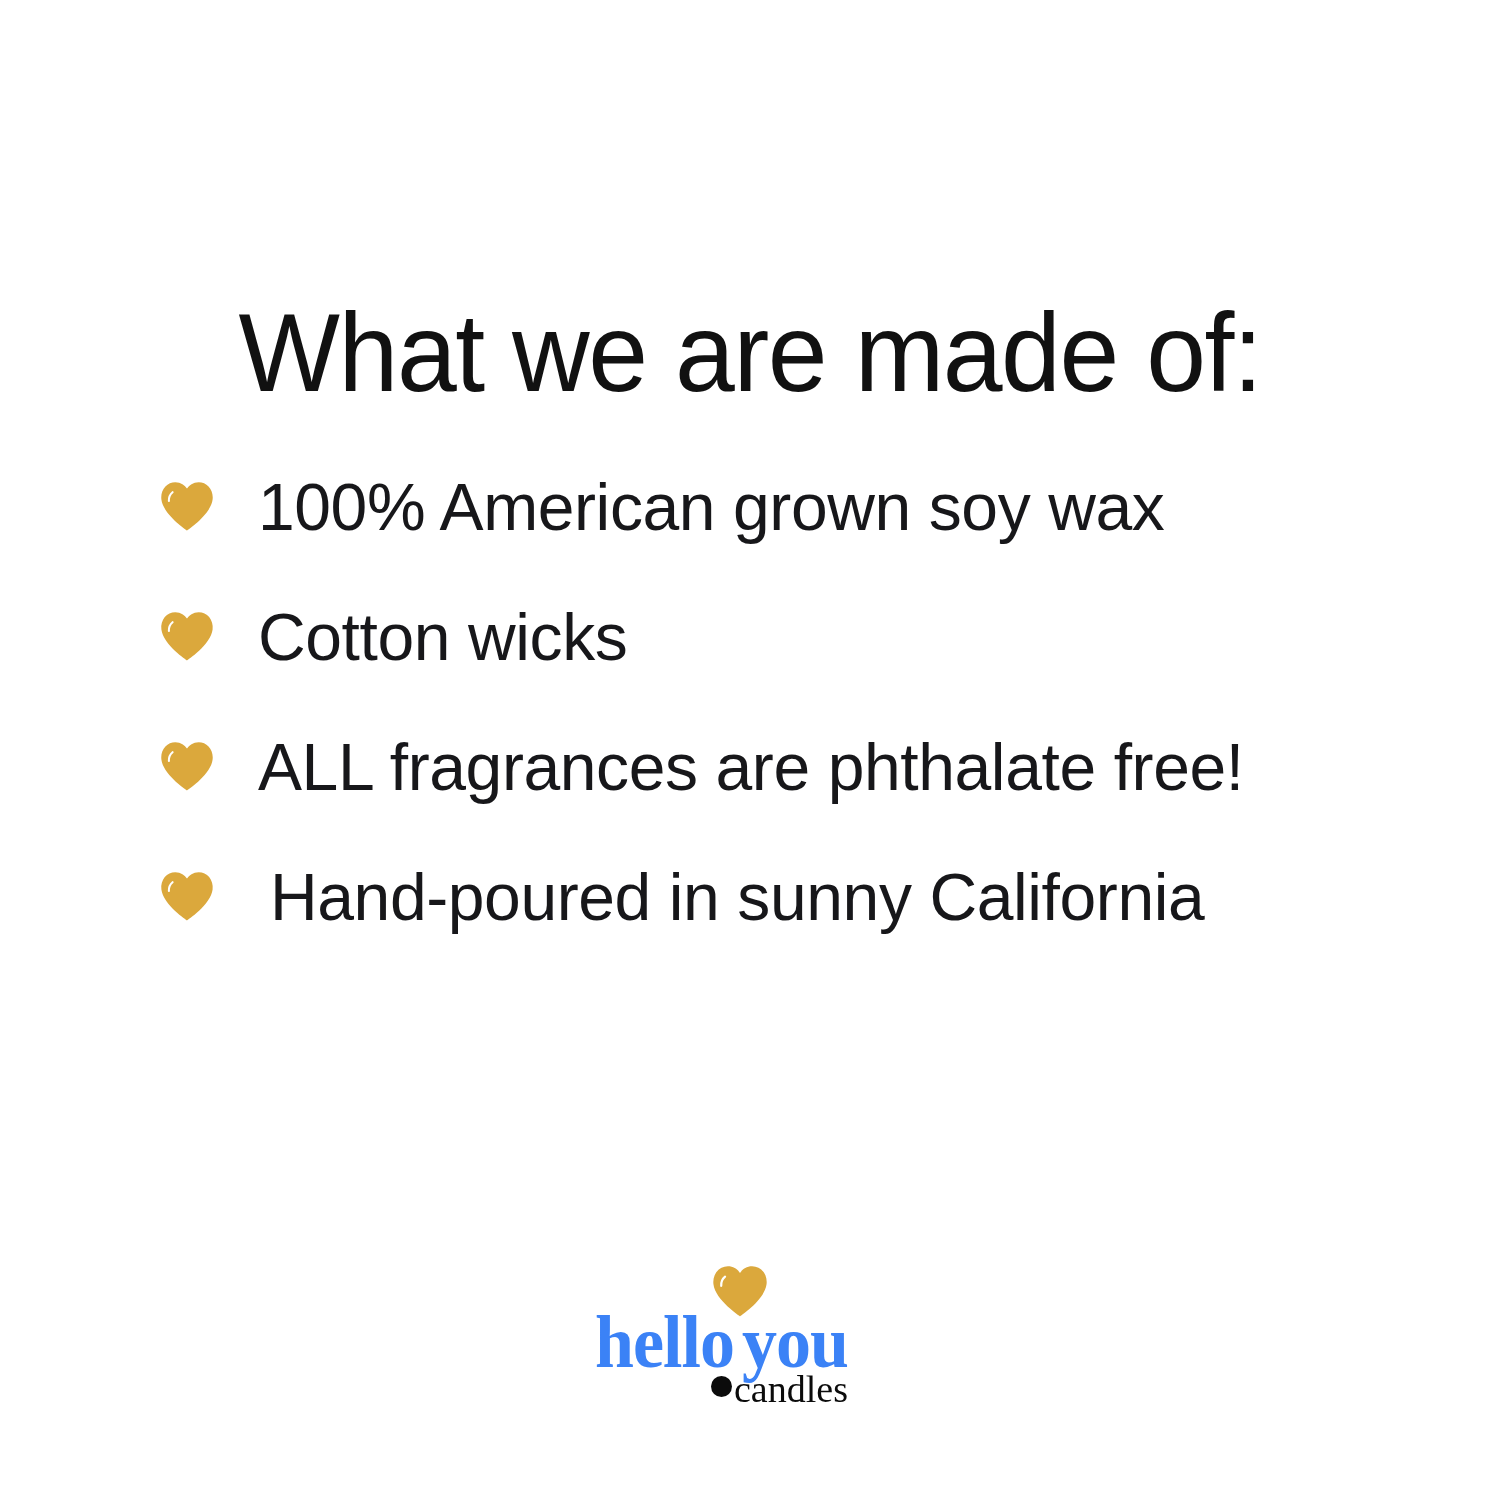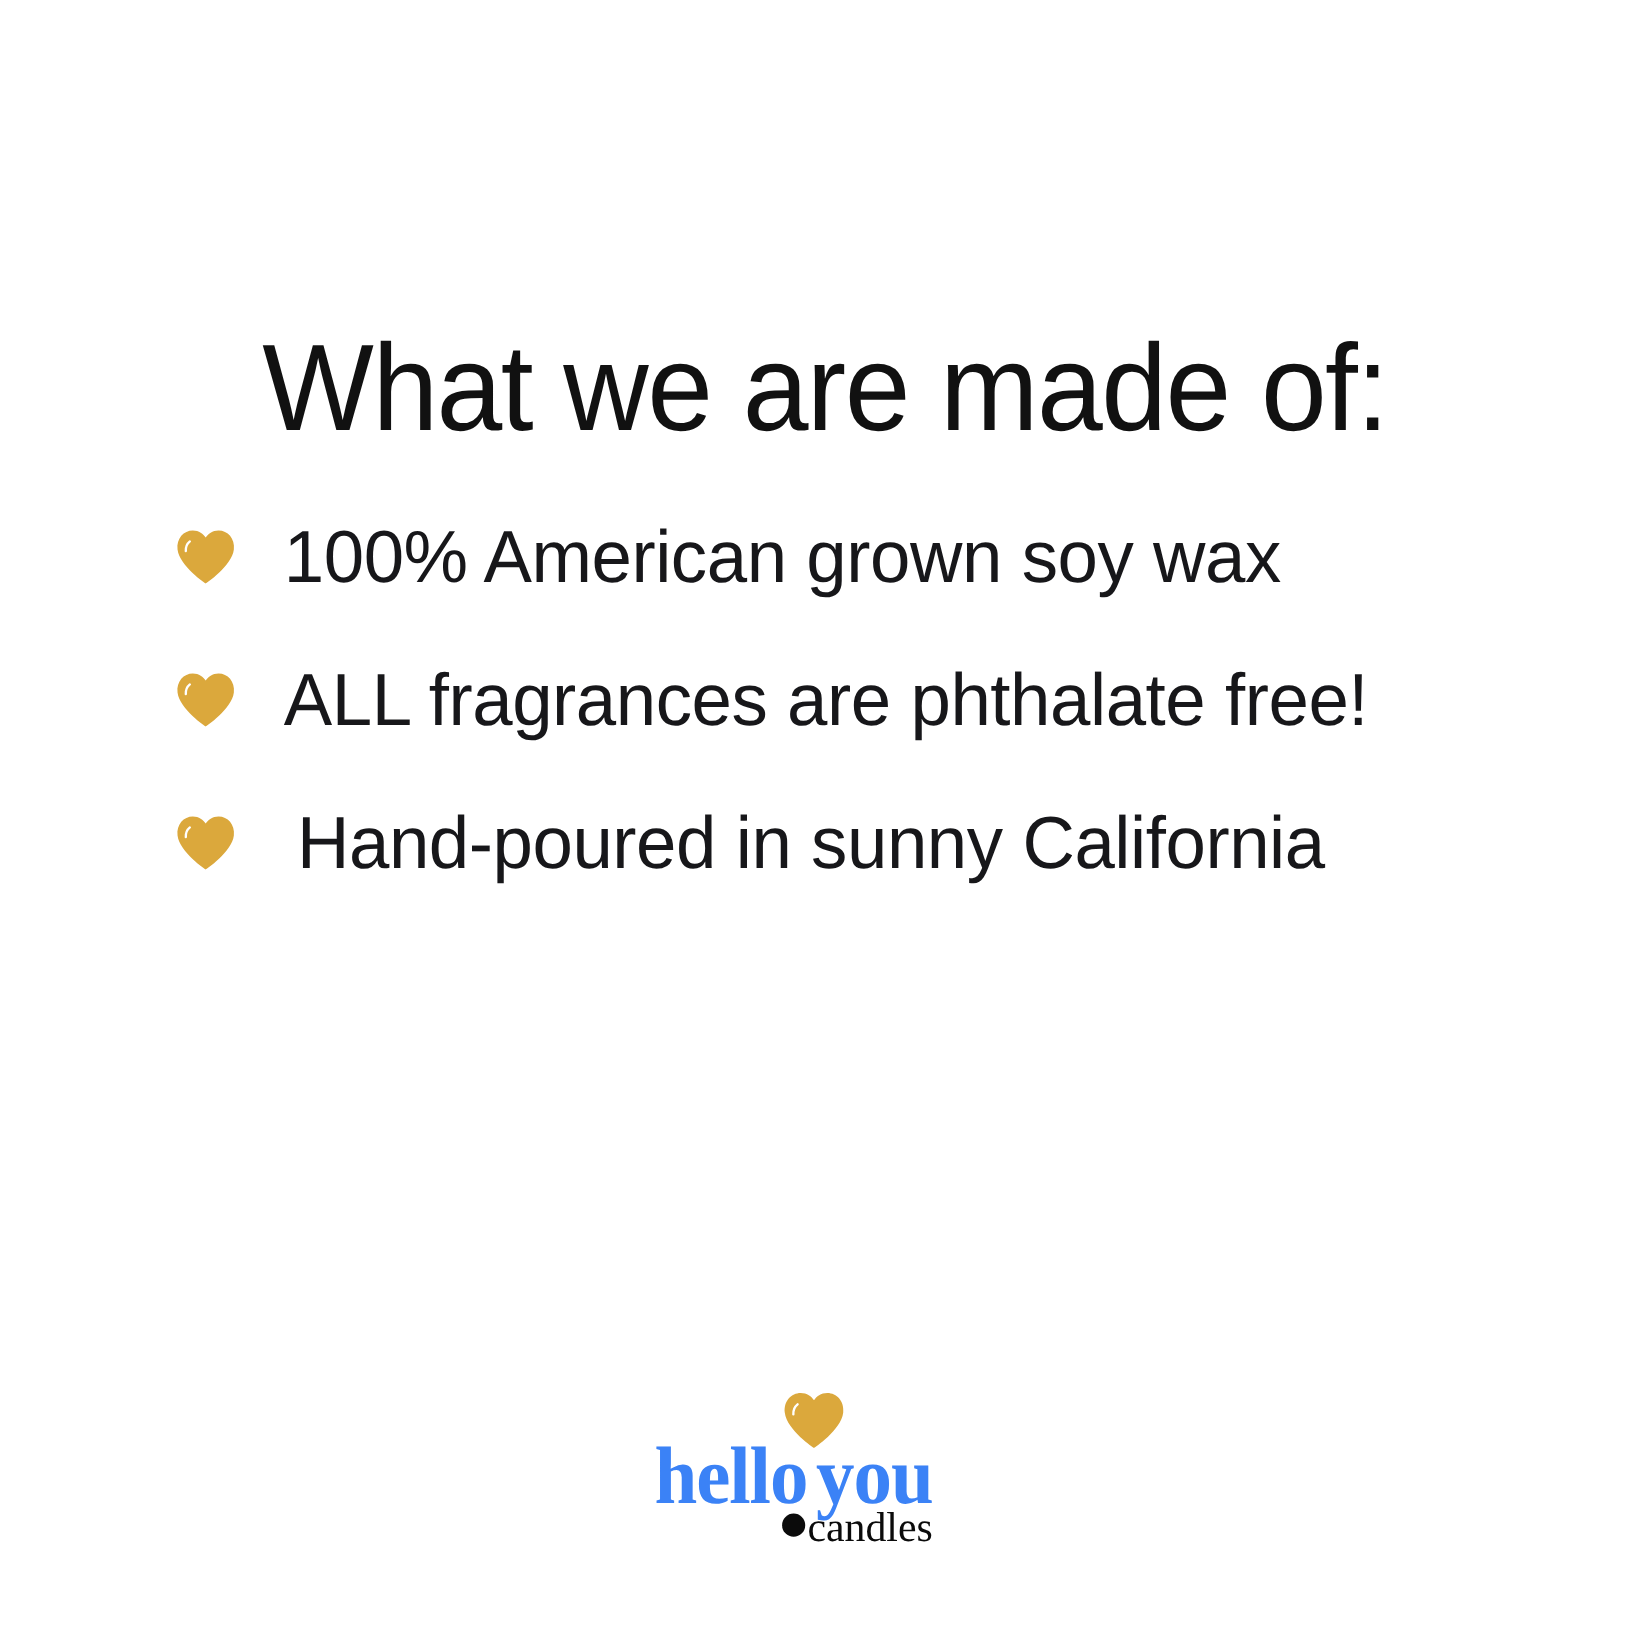--- a/index.html
+++ b/index.html
@@ -174,20 +174,29 @@
     <li class="feature-row">
       <span class="heart-bullet">
         <svg viewBox="0 0 54 52" xmlns="http://www.w3.org/2000/svg" aria-hidden="true">
           <path d="M27 50.5C27 50.5 3.2 34.8 1.4 19.6 0.2 9.4 7.1 2.2 15.3 2.2c5.6 0 9.6 3.1 11.7 6.4 2.1-3.3 6.1-6.4 11.7-6.4 8.2 0 15.1 7.2 13.9 17.4C50.8 34.8 27 50.5 27 50.5z" fill="#dba83c"></path>
           <path d="M12.6 12.2c-2.6 2.1-3.9 5.2-3.7 8.8" fill="none" stroke="#ffffff" stroke-width="2.1" stroke-linecap="round"></path>
         </svg>
       </span>
       <span class="feature-label">100% American grown soy wax</span>
     </li>
 
+    <li class="feature-row">
+      <span class="heart-bullet">
+        <svg viewBox="0 0 54 52" xmlns="http://www.w3.org/2000/svg" aria-hidden="true">
+          <path d="M27 50.5C27 50.5 3.2 34.8 1.4 19.6 0.2 9.4 7.1 2.2 15.3 2.2c5.6 0 9.6 3.1 11.7 6.4 2.1-3.3 6.1-6.4 11.7-6.4 8.2 0 15.1 7.2 13.9 17.4C50.8 34.8 27 50.5 27 50.5z" fill="#dba83c"></path>
+          <path d="M12.6 12.2c-2.6 2.1-3.9 5.2-3.7 8.8" fill="none" stroke="#ffffff" stroke-width="2.1" stroke-linecap="round"></path>
+        </svg>
+      </span>
+      <span class="feature-label">Cotton wicks</span>
+    </li>
 
     <li class="feature-row">
       <span class="heart-bullet">
         <svg viewBox="0 0 54 52" xmlns="http://www.w3.org/2000/svg" aria-hidden="true">
           <path d="M27 50.5C27 50.5 3.2 34.8 1.4 19.6 0.2 9.4 7.1 2.2 15.3 2.2c5.6 0 9.6 3.1 11.7 6.4 2.1-3.3 6.1-6.4 11.7-6.4 8.2 0 15.1 7.2 13.9 17.4C50.8 34.8 27 50.5 27 50.5z" fill="#dba83c"></path>
           <path d="M12.6 12.2c-2.6 2.1-3.9 5.2-3.7 8.8" fill="none" stroke="#ffffff" stroke-width="2.1" stroke-linecap="round"></path>
         </svg>
       </span>
       <span class="feature-label">ALL fragrances are phthalate free!</span>
     </li>

